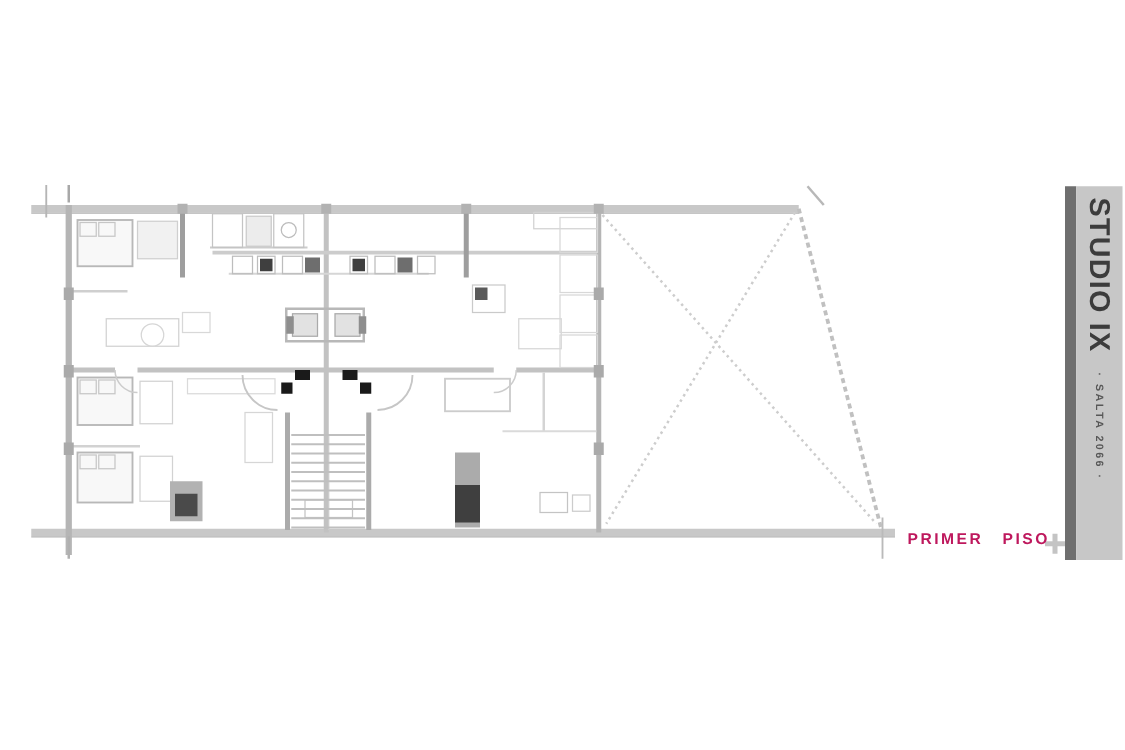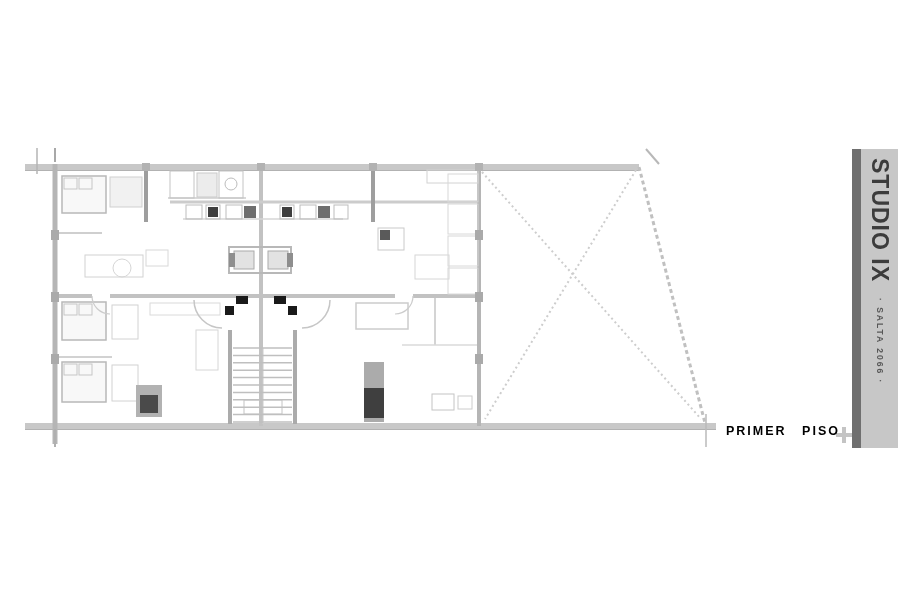--- a/index.html
+++ b/index.html
@@ -156,21 +156,21 @@
       <line x1="233" y1="414.6" x2="292" y2="414.6" stroke="#bfbfbf" stroke-width="1.5"></line>
       <line x1="233" y1="422" x2="292" y2="422" stroke="#bfbfbf" stroke-width="1.5"></line>
     </svg>
 </div>
 
 <svg id="cross-marker" width="18" height="18" viewBox="0 0 18 18">
   <line id="cmv" x1="9" y1="1" x2="9" y2="17" stroke-width="4" stroke="#c4c4c4"></line>
   <line id="cmh" x1="1" y1="9" x2="17" y2="9" stroke-width="4" stroke="#c4c4c4"></line>
 </svg>
 
-<div id="floor-label" style="color: #000000;">PRIMER PISO</div>
+<div id="floor-label" style="color: #be185d;">PRIMER PISO</div>
 
 <div id="titlebar">
   <div class="strip" style="background: rgb(111, 111, 111);"></div>
   <div class="panel" style="background: rgb(199, 199, 199);">
     <div class="tb-title" style="color: rgb(60, 60, 60);">STUDIO IX</div>
     <div class="tb-sub" style="color: rgb(60, 60, 60);">· SALTA 2066 ·</div>
   </div>
 </div>
 
 </body></html>

